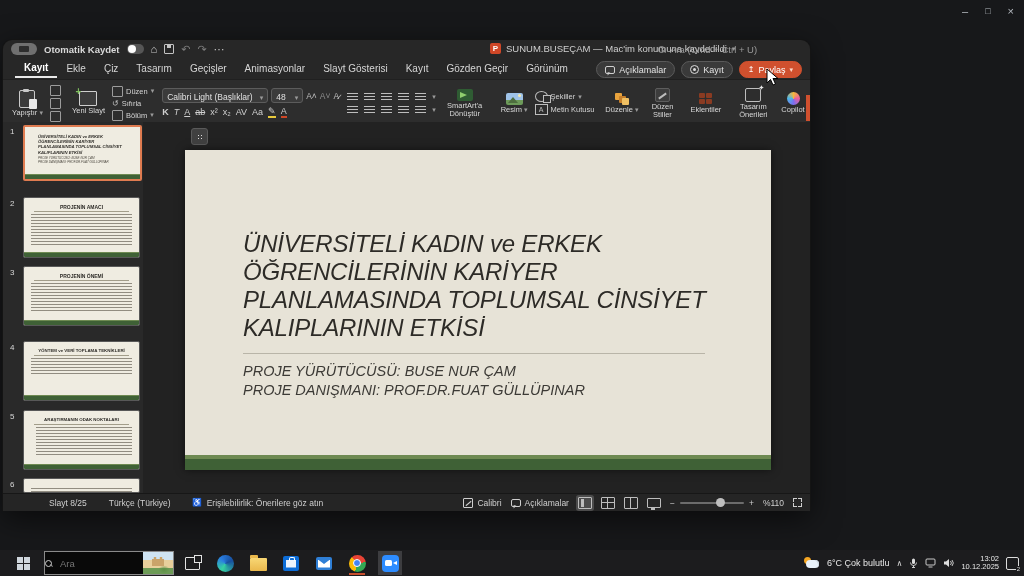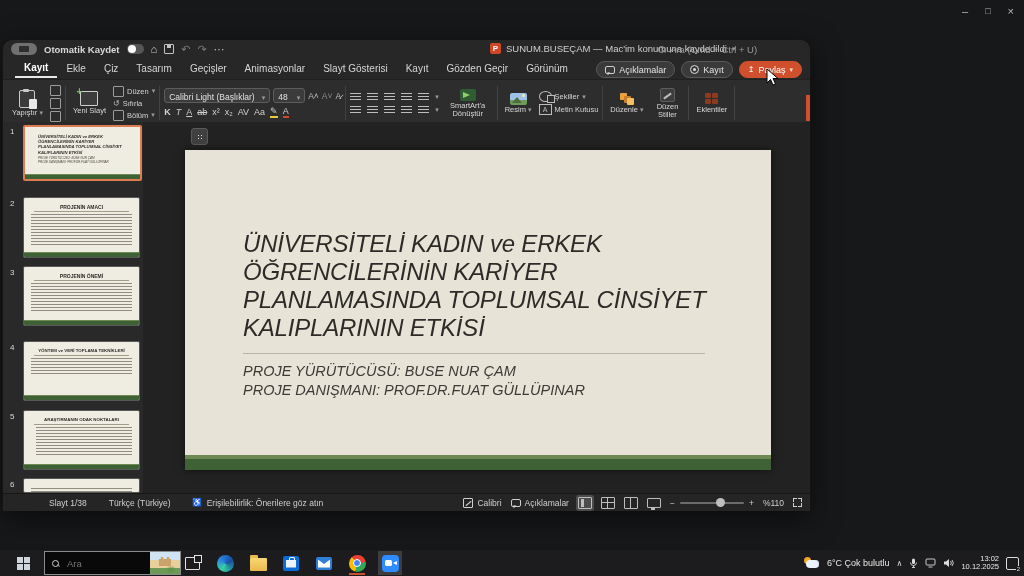--- a/index.html
+++ b/index.html
@@ -175,21 +175,21 @@
 
   
   .cursor{position:absolute;left:766px;top:68px;}
 
   
   .taskbar{position:absolute;left:0;bottom:0;width:1024px;height:26px;background:#1c1c1e;}
   .start{position:absolute;left:8px;top:0;width:30px;height:26px;display:flex;align-items:center;justify-content:center;}
   .winlogo{display:grid;grid-template-columns:6px 6px;grid-template-rows:6px 6px;gap:1px;}
   .winlogo i{background:#cfd6dd;}
   .searchbox{position:absolute;left:44px;top:1px;width:128px;height:22px;background:#090909;border:1px solid #8a8a8a;
-             display:flex;align-items:center;padding-left:7px;gap:6px;overflow:hidden;}
+             display:flex;align-items:center;gap:6px;overflow:hidden;}
   .searchbox input{background:transparent;border:0;outline:0;color:#d6d6d6;font-size:9.5px;width:60px;
              font-family:"Liberation Sans",sans-serif;}
   .search-img{position:absolute;right:0;top:0;width:30px;height:22px;background:
       radial-gradient(8px 6px at 70% 80%,#5d8f46,transparent 70%),
       linear-gradient(#cfe3f2 0 35%,#e8cf9c 35% 75%,#6d9b56 75%);}
   .search-img:before{content:"";position:absolute;left:9px;top:4px;width:12px;height:10px;background:#caa36a;
       clip-path:polygon(0 100%,0 30%,15% 30%,15% 10%,35% 10%,35% 30%,65% 30%,65% 10%,85% 10%,85% 30%,100% 30%,100% 100%);}
   .task-icons{position:absolute;left:180px;top:0;height:26px;display:flex;align-items:center;gap:9px;}
   .tapp{width:24px;height:24px;display:flex;align-items:center;justify-content:center;position:relative;}
   .tapp.active-bg{background:#3d3d40;}
@@ -419,20 +419,30 @@
           <span class="ic-addins">
               <i></i>
               <i></i>
               <i></i>
               <i></i>
             </span>
           <span class="lbl">Eklentiler</span>
         </div>
       </div>
       <div class="rsep"></div>
+      <div class="rgroup">
+        <div class="bigbtn">
+          <span class="ic-designer"></span>
+          <span class="lbl" style="white-space:normal;width:36px">Tasarım Önerileri</span>
+        </div>
+        <div class="bigbtn">
+          <span class="ic-copilot"></span>
+          <span class="lbl">Copilot</span>
+        </div>
+      </div>
       <div class="edge-accent"></div>
     </div>
 
     <div class="bodyarea">
       <div class="thumbs">
 
         <div class="thumb" style="top:3px;height:56px">
           <span class="tnum">1</span>
           <div class="tslide selected">
             <div class="t1-title">
@@ -516,21 +526,21 @@
             </div>
           </div>
           <div class="slide-green"></div>
         </div>
       </div>
 
     </div>
 
     <div class="statusbar">
       <div class="sb-left">
-        <span>Slayt 1/38</span>
+        <span>Slayt 8/25</span>
         <span>Türkçe (Türkiye)</span>
         <span class="sbitem">
           <span style="font-size:8px">♿</span>
           <span>Erişilebilirlik: Önerilere göz atın</span>
         </span>
       </div>
       <div class="sb-right">
         <span class="sbitem">
           <span class="ic-note"></span>
           <span>Calibri</span>

